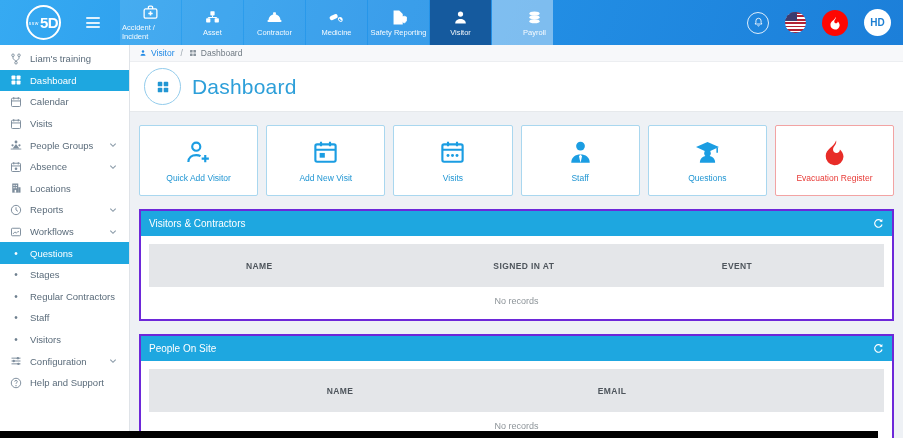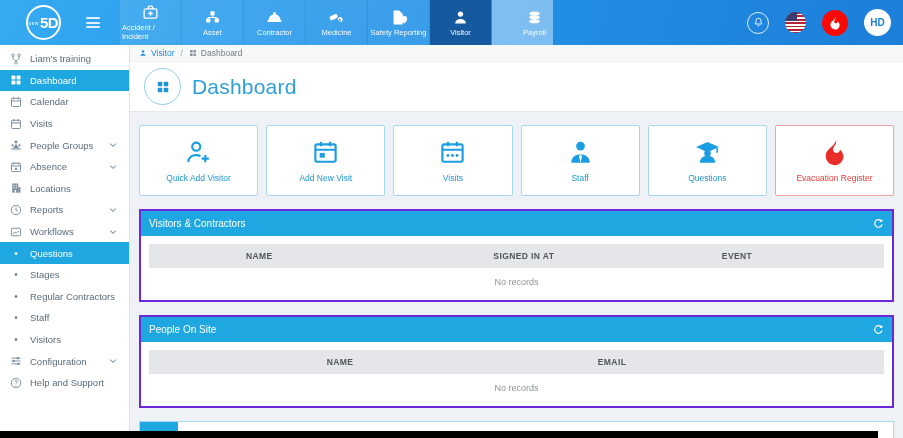--- a/index.html
+++ b/index.html
@@ -77,21 +77,21 @@
   .card-label { font-size:8.5px; color:#2196d3; }
   .card.red { border-color:#f2a3a3; }
   .card.red svg { color:#e82c28; }
   .card.red .card-label { color:#e83a36; }
 
   
   .panel { background:#fff; border:2px solid #6d28d9; margin-bottom:13px; }
   .panel-head { height:25px; background:#1ea7e0; color:#fff; font-size:10px; display:flex;
     align-items:center; justify-content:space-between; padding:0 8px; }
   .panel-head svg { width:11px; height:11px; color:#fff; cursor:pointer; }
-  .tbl-head { margin:8px 8px 0 8px; background:#e4e6e9; height:24px; display:grid; align-items:center; }
+  .tbl-head { margin:8px 8px 0 8px; background:#e4e6e9; height:43px; display:grid; align-items:center; }
   .tbl-head.cols3 { grid-template-columns:30% 42% 16% 1fr; }
   .tbl-head.cols2 { grid-template-columns:52% 22% 1fr; }
   .th { font-size:8.5px; font-weight:bold; color:#4e555c; letter-spacing:.4px; text-align:center; }
   .no-records { text-align:center; font-size:9px; color:#8d9499; padding:9px 0 13px 0; }
 
   
   .info-panel { display:flex; background:#fff; border:1px solid #a5daf2; min-height:58px; }
   .info-stripe { width:38px; background:#1ea7e0; display:flex; justify-content:center; padding-top:10px; flex:none; }
   .info-stripe svg { width:16px; height:16px; color:#fff; }
   .info-body { padding:11px 16px; }

